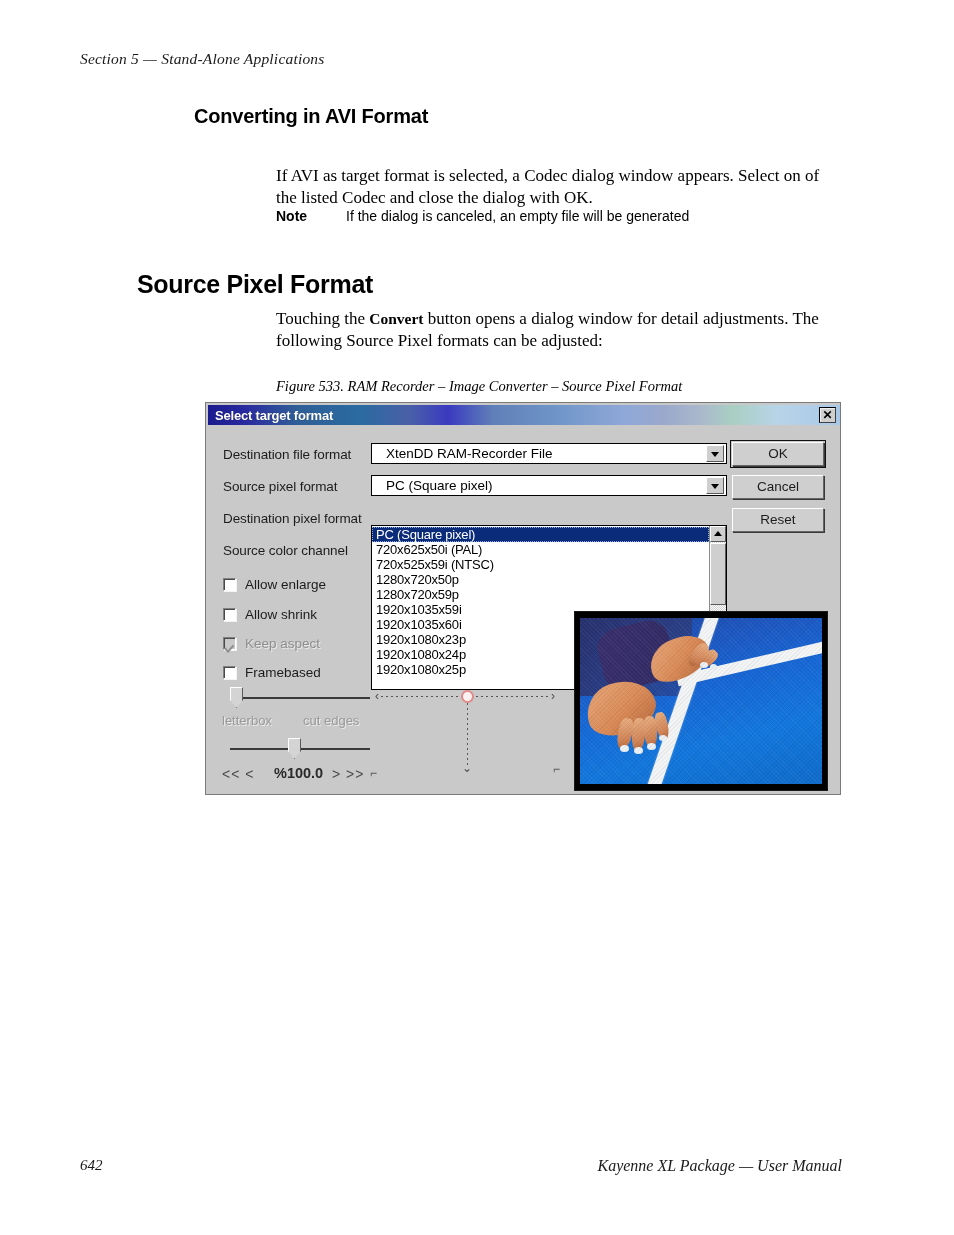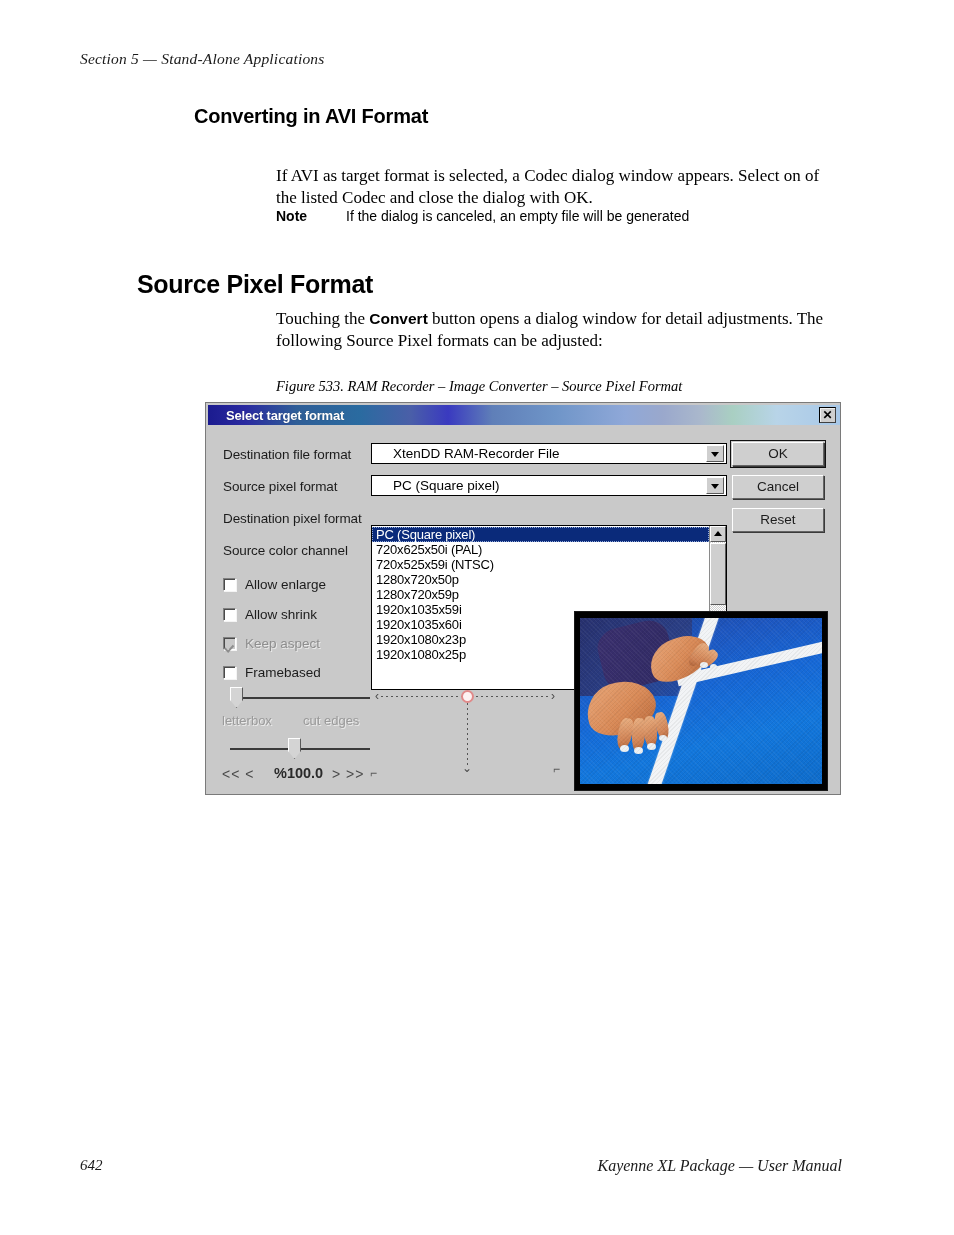--- a/index.html
+++ b/index.html
@@ -54,21 +54,21 @@
     position: absolute;
     left: 276px;
     width: 568px;
     font-family: "Liberation Serif", serif;
     font-size: 17px;
     line-height: 21.5px;
     color: #000;
   }
   #para-avi { top: 146px; margin-top: 19px; }
   #para-convert { top: 308px; }
-  .body-para b { font-family: Liberation Sans, sans-serif; font-weight: bold; font-size: 15.5px; }
+  .body-para b { font-family: Liberation Serif, serif; font-weight: bold; font-size: 15.5px; }
 
   .note-row {
     position: absolute;
     left: 276px;
     top: 208px;
     width: 568px;
     font-family: "Liberation Sans", sans-serif;
     font-size: 14px;
     color: #000;
   }
@@ -144,21 +144,21 @@
         #b8d4e8 90%,
         #a8c8e8 100%);
     display: flex;
     align-items: center;
   }
   .titlebar-text {
     color: #ffffff;
     font-family: "Liberation Sans", sans-serif;
     font-weight: bold;
     font-size: 13px;
-    padding-left: 18px;
+    padding-left: 7px;
     letter-spacing: -0.2px;
     text-shadow: 0 0 1px rgba(0,0,0,.4);
     white-space: nowrap;
   }
   .titlebar-close {
     position: absolute;
     right: 4px;
     top: 2px;
     width: 17px;
     height: 16px;
@@ -203,21 +203,21 @@
     position: absolute;
     height: 21px;
     background: #ffffff;
     border: 1px solid #000;
     box-sizing: border-box;
     display: flex;
     align-items: center;
   }
   .combo-text {
     flex: 1;
-    padding-left: 21px;
+    padding-left: 14px;
     font-family: "Liberation Sans", sans-serif;
     font-size: 13.5px;
     color: #000;
     white-space: nowrap;
     overflow: hidden;
   }
   .combo-arrow {
     width: 18px;
     height: 17px;
     margin-right: 2px;
@@ -582,20 +582,21 @@
     <div class="droplist">
       <div class="droplist-items" id="dl-items">
           <div class="dl-item selected">PC (Square pixel)</div>
           <div class="dl-item">720x625x50i (PAL)</div>
           <div class="dl-item">720x525x59i (NTSC)</div>
           <div class="dl-item">1280x720x50p</div>
           <div class="dl-item">1280x720x59p</div>
           <div class="dl-item">1920x1035x59i</div>
           <div class="dl-item">1920x1035x60i</div>
           <div class="dl-item">1920x1080x23p</div>
+          <div class="dl-item">1920x1080x24p</div>
           <div class="dl-item">1920x1080x25p</div>
         </div>
       <div class="dl-scroll">
         <div class="sb-btn up"></div>
         <div class="sb-thumb"></div>
         <div class="sb-btn down"></div>
       </div>
     </div>
 
     <div class="cbrow" style="top:152px">

